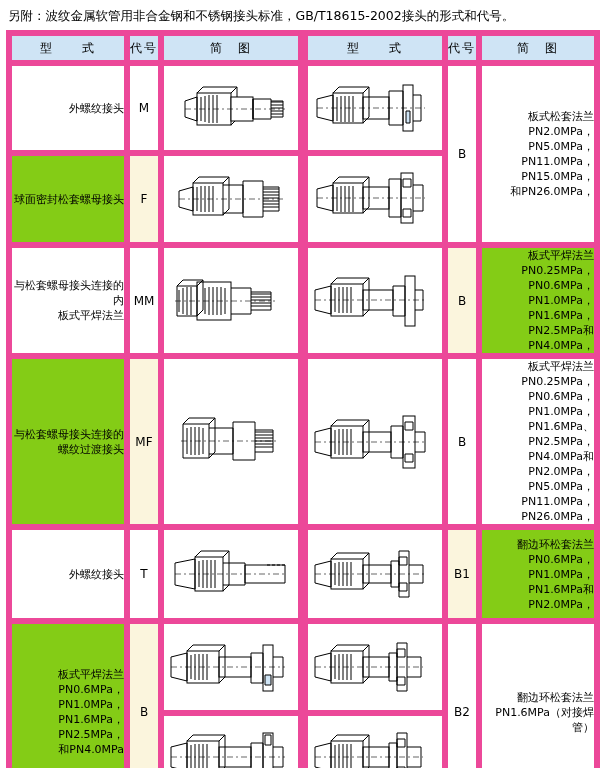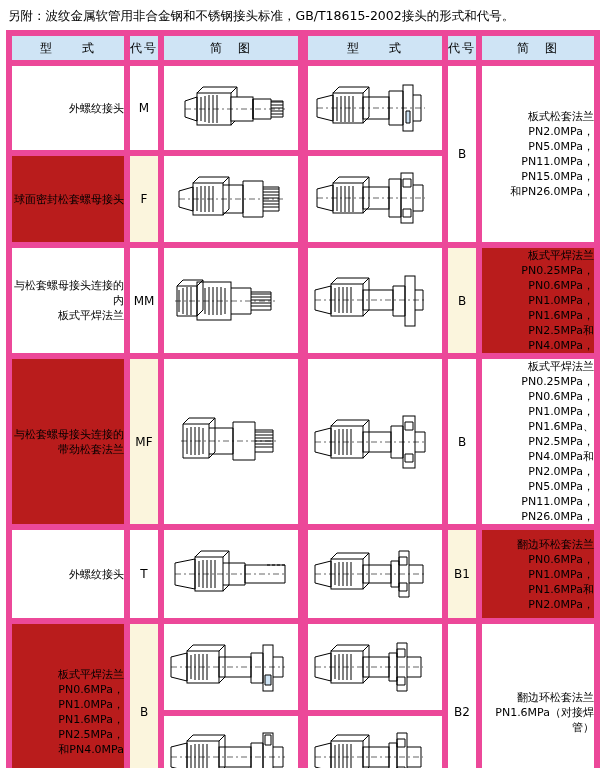--- a/index.html
+++ b/index.html
@@ -37,21 +37,21 @@
     height:24px;
     letter-spacing:2px;
   }
   .namecell{
     font-size:11px;
     line-height:15px;
     padding:4px 5px;
     vertical-align:middle;
     text-align:right;
   }
-  .namecell.yellow{background:#b91c1c;}
+  .namecell.yellow{background:#84cc16;}
   .namecell.white{background:#ffffff;}
   .codecell{
     text-align:center;
     font-size:12px;
     vertical-align:middle;
   }
   .codecell.yellow{background:#fbf5dd;}
   .figcell{
     background:#ffffff;
     text-align:center;
@@ -216,21 +216,21 @@
         <div>板式平焊法兰</div>
         <div>PN0.25MPa，PN0.6MPa，</div>
         <div>PN1.0MPa，PN1.6MPa，</div>
         <div>PN2.5MPa和PN4.0MPa，</div>
       </td>
     </tr>
 
     <tr>
       <td class="namecell yellow" style="height:90px">
         <div>与松套螺母接头连接的</div>
-        <div>带劲松套法兰</div>
+        <div>螺纹过渡接头</div>
       </td>
       <td class="codecell yellow">MF</td>
       <td class="figcell">
         <svg width="128" height="80" viewBox="0 0 128 80">
           <g fill="none" stroke="#000" stroke-width="1">
             <path d="M16 22 L16 56 L42 56 L42 22 Z"></path>
             <path d="M16 22 L22 16 L48 16 L42 22 M48 16 L48 50 L42 56"></path>
             <path d="M42 26 L66 26 L66 52 L42 52"></path>
             <path d="M66 20 L88 20 L88 58 L66 58 Z"></path>
             <path d="M88 28 L106 28 L106 50 L88 50"></path>

